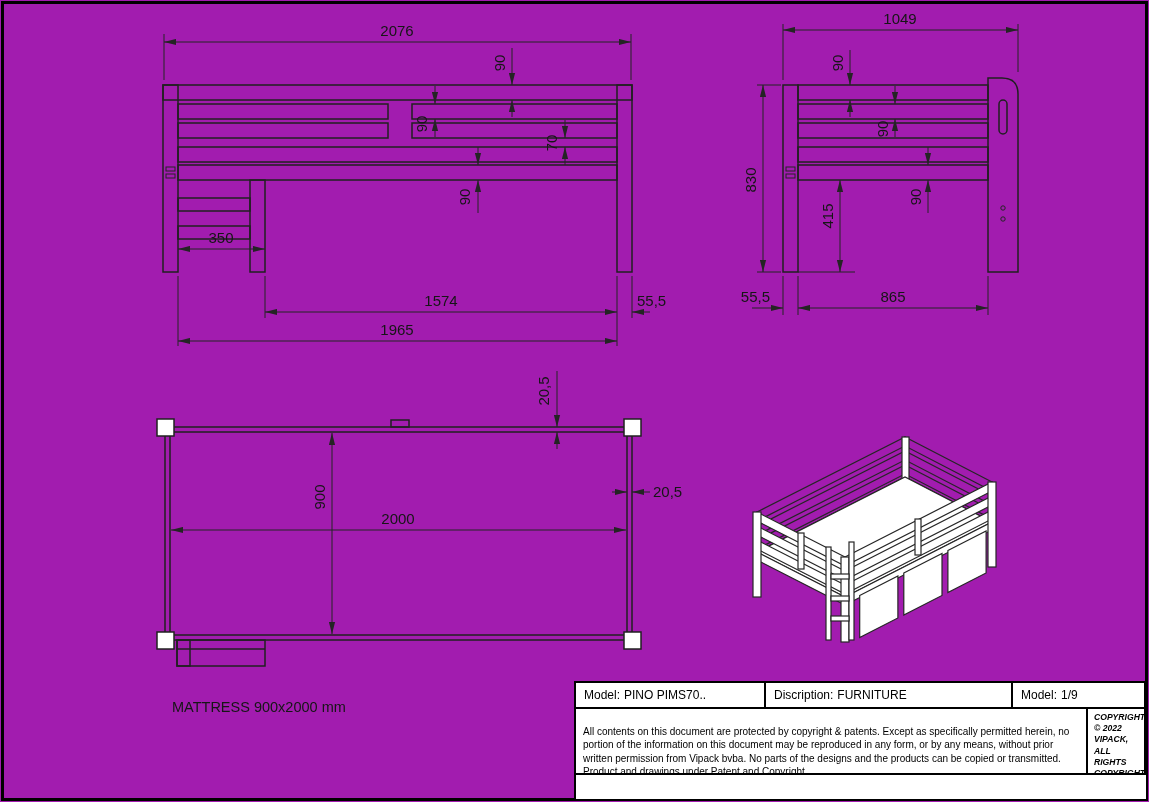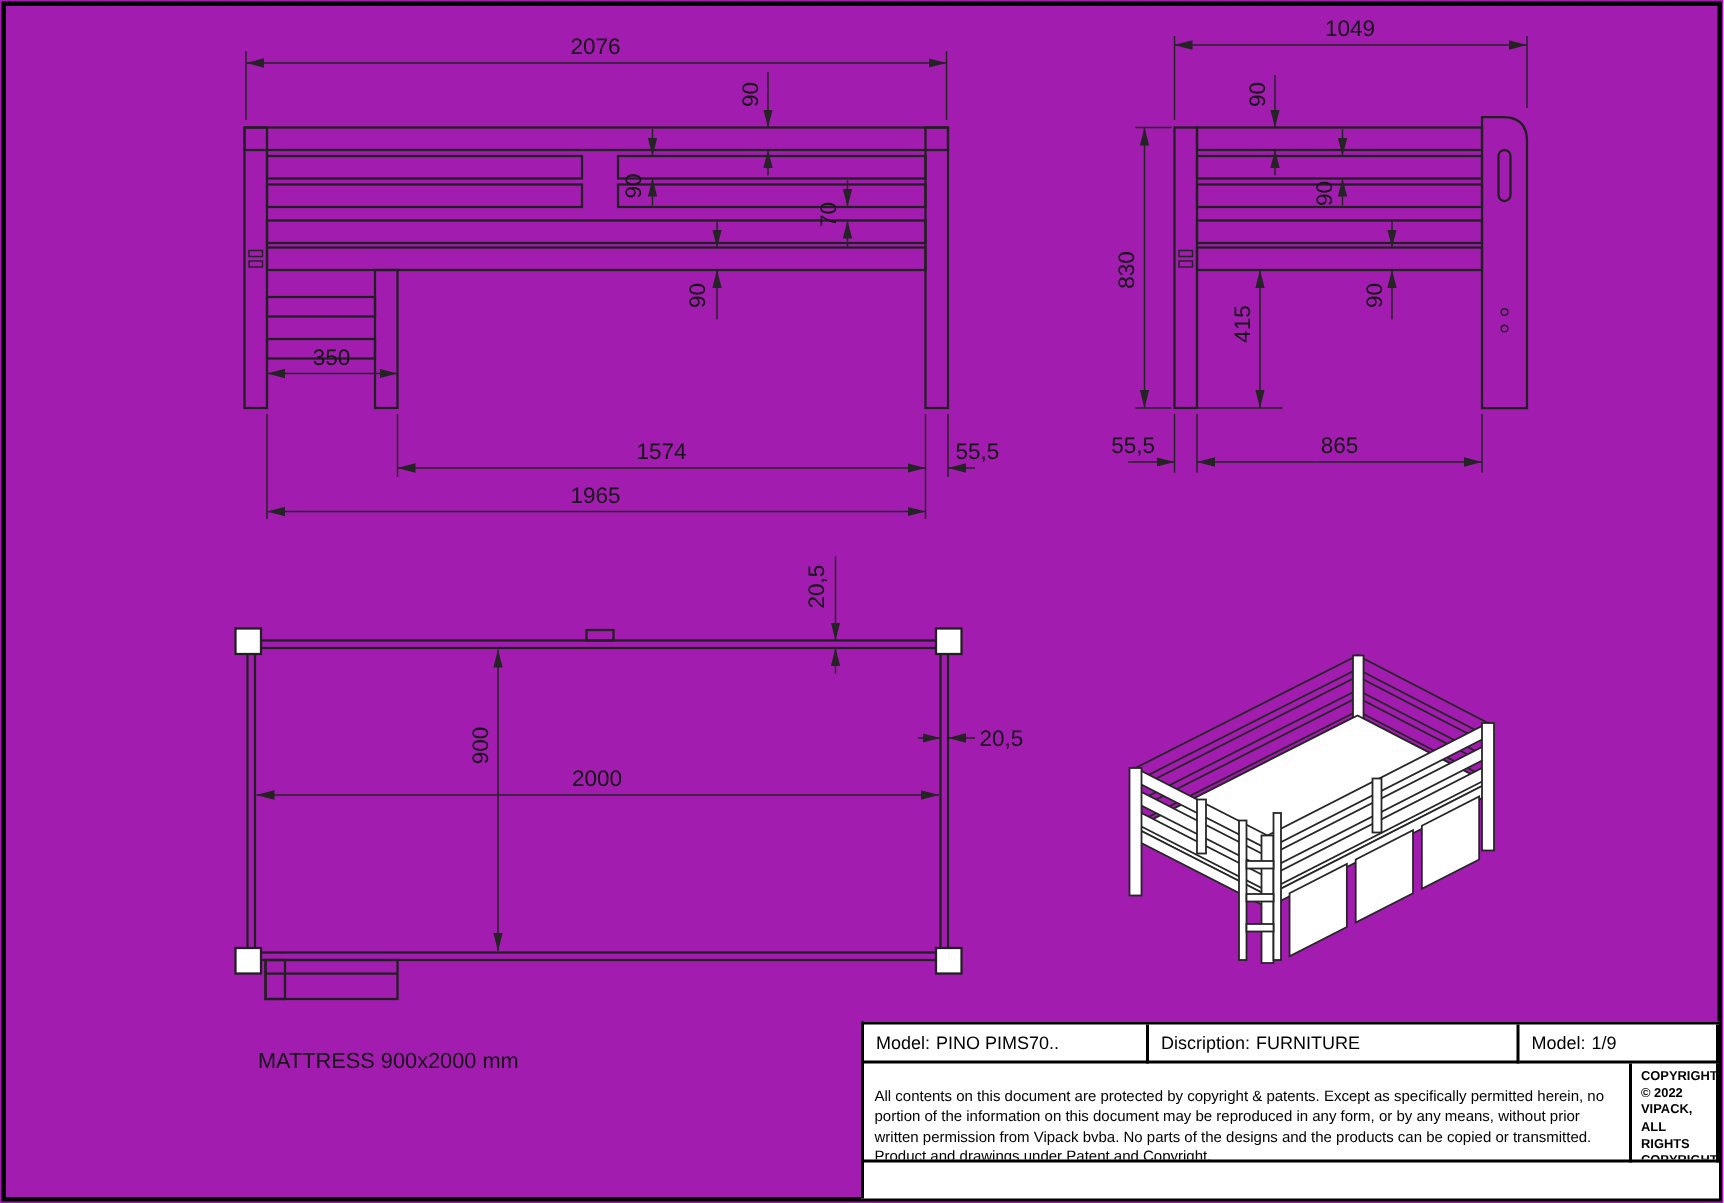--- a/index.html
+++ b/index.html
@@ -31,21 +31,21 @@
   }
   .w-model { width:190px; } .w-descr { width:247px; } .w-page { flex:1; }
   .w-dims  { width:285px; } .w-mat   { width:150px; } .w-date { flex:1; }
   .tb-row3 { display:flex; height:66px; }
   .legal-cell {
     width:512px; border-right:2px solid #000; border-bottom:2px solid #000;
     font-size:10px; line-height:1.33; padding:16px 7px; overflow:hidden;
   }
   .brand-cell {
     flex:1; border-right:2px solid #000; border-bottom:2px solid #000;
-    padding:3px 6px 2px 6px; display:flex; flex-direction:column; overflow:hidden;
+    padding:3px 6px 2px 6px; display:flex; flex-direction:column; overflow:hidden;font-style:italic;
   }
   .copyright { font-size:8.6px; font-weight:bold; line-height:1.3; border-bottom:1.5px solid #000; padding-bottom:3px; }
   .brand-row { display:flex; align-items:flex-start; justify-content:center; gap:5px; margin-top:4px; }
   .logo-mark path { stroke:#000; stroke-width:2.4; fill:none; stroke-linejoin:miter; }
   .brand-name { font-size:20px; font-weight:bold; letter-spacing:2px; line-height:1; }
   .brand-sub  { font-size:6.5px; letter-spacing:3.4px; margin-top:2px; }
 </style>
 </head>
 <body>
 

